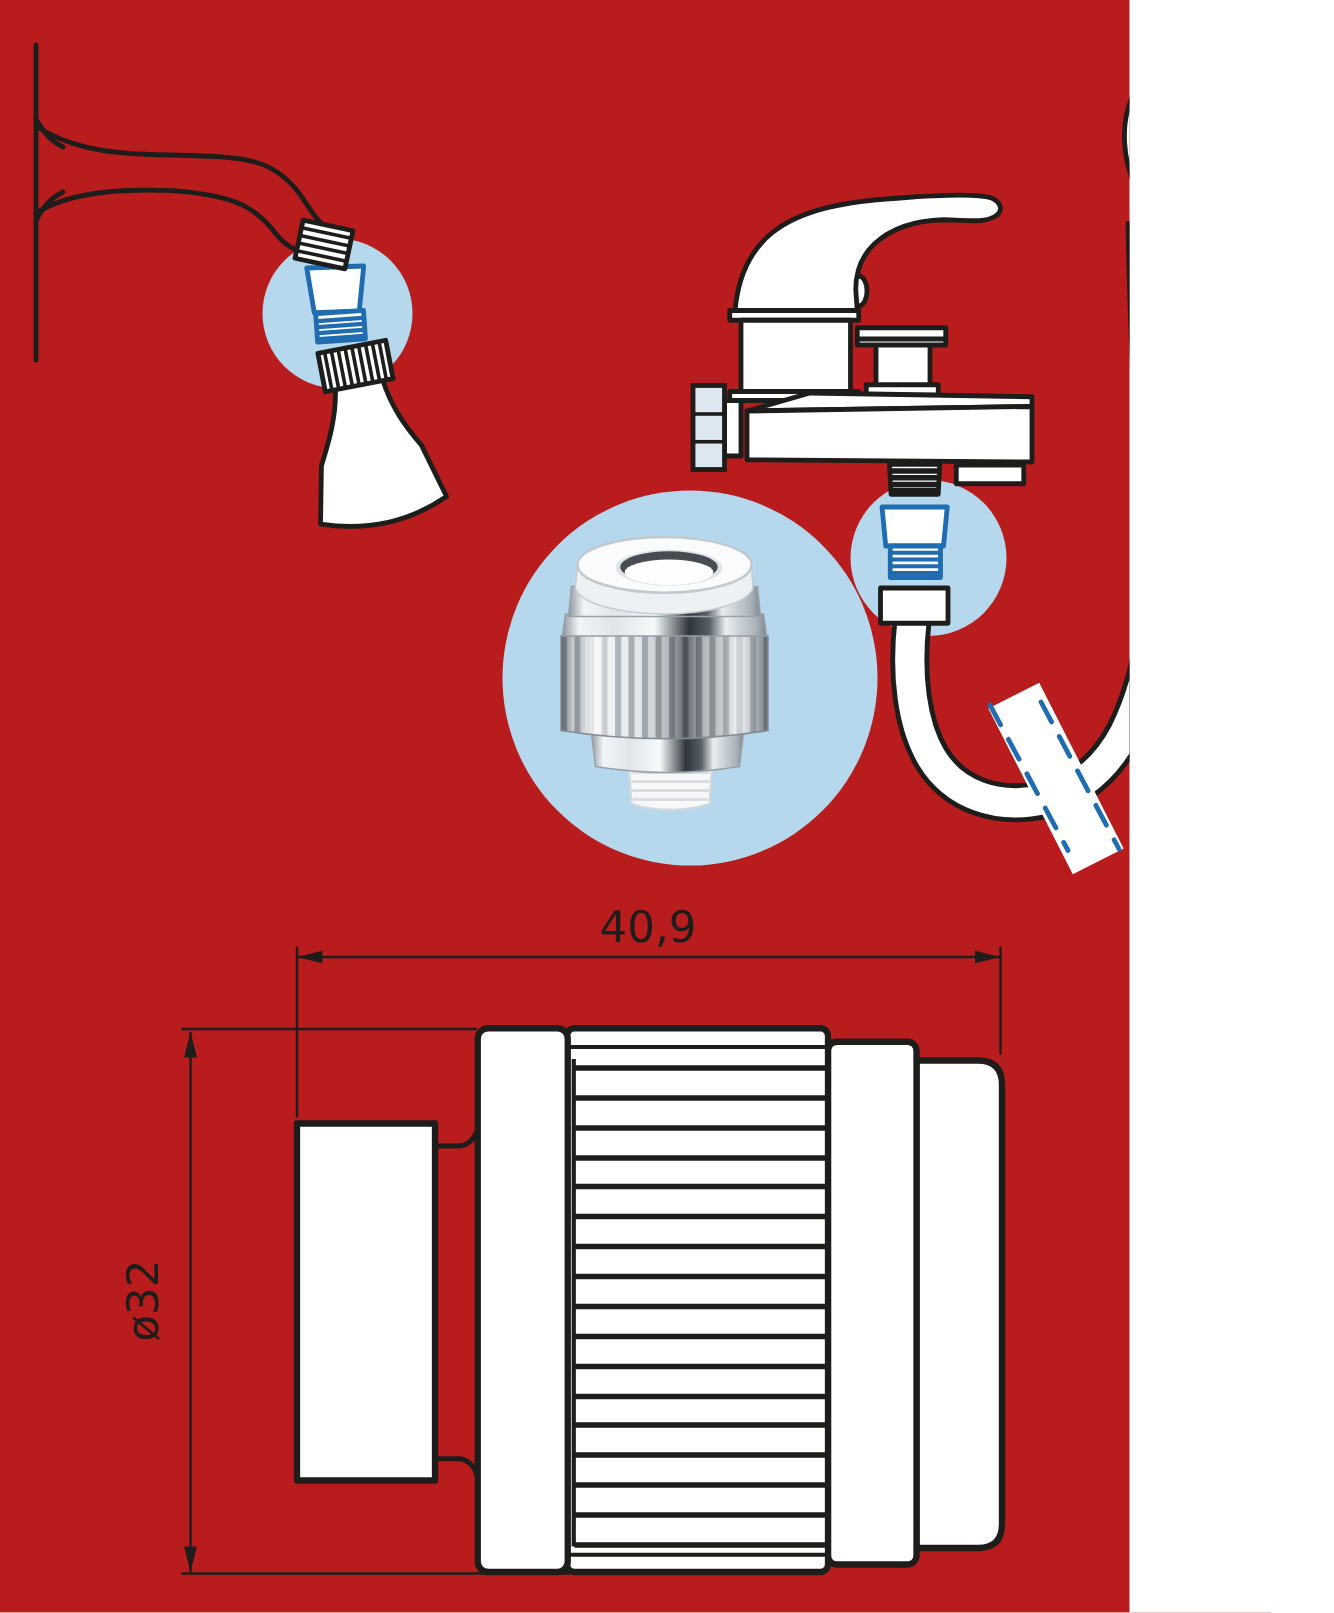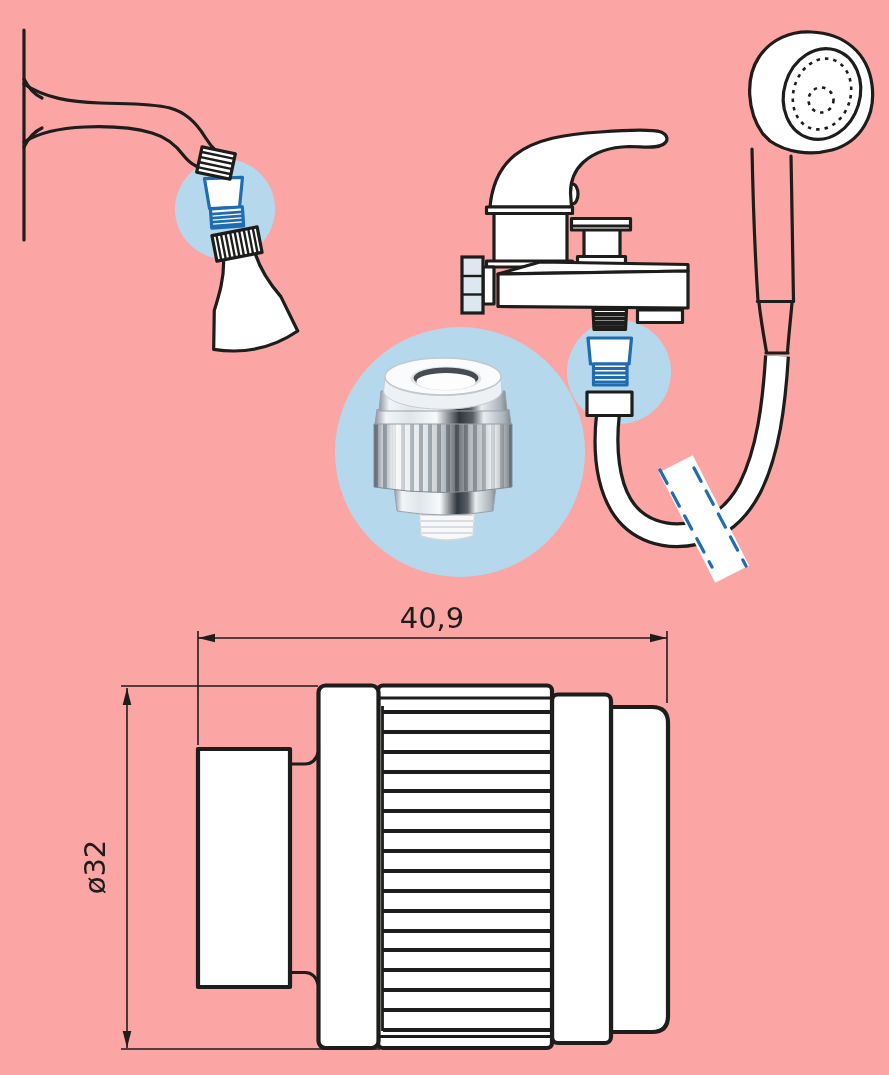--- a/index.html
+++ b/index.html
@@ -1,16 +1,16 @@
 <!DOCTYPE html>
 <html style="--accent: #1f6cb0; --hl: #b5d8ec; --line: #1d1d1b; --nutfill: #dde7f0;"><head>
 <meta charset="utf-8">
 <style>
   html,body{margin:0;padding:0;background:#fff;}
-  .canvas{position:relative;width:889px;height:1075px;background:#fca5a5;overflow:hidden;
+  .canvas{position:relative;width:753px;height:1075px;background:#b91c1c;overflow:hidden;
           font-family:"DejaVu Sans",sans-serif;}
   .canvas svg{position:absolute;left:0;top:0;}
   .ln   {fill:none;stroke:var(--line,#1d1d1b);stroke-width:3.2;stroke-linecap:round;stroke-linejoin:round;}
   .lnf  {fill:#fff;stroke:var(--line,#1d1d1b);stroke-width:3.2;stroke-linejoin:round;}
   .thick{fill:#fff;stroke:var(--line,#1d1d1b);stroke-width:4.2;stroke-linejoin:round;}
   .bluef{fill:#fff;stroke:var(--accent,#1f6cb0);stroke-width:3.2;stroke-linejoin:round;}
   .blue {fill:none;stroke:var(--accent,#1f6cb0);stroke-width:2.8;stroke-linecap:round;}
   .hl   {fill:var(--hl,#b5d8ec);}
   .nutf {fill:var(--nutfill,#dde7f0);stroke:var(--line,#1d1d1b);stroke-width:3.2;}
   .dim  {fill:none;stroke:var(--line,#1d1d1b);stroke-width:1.6;}

